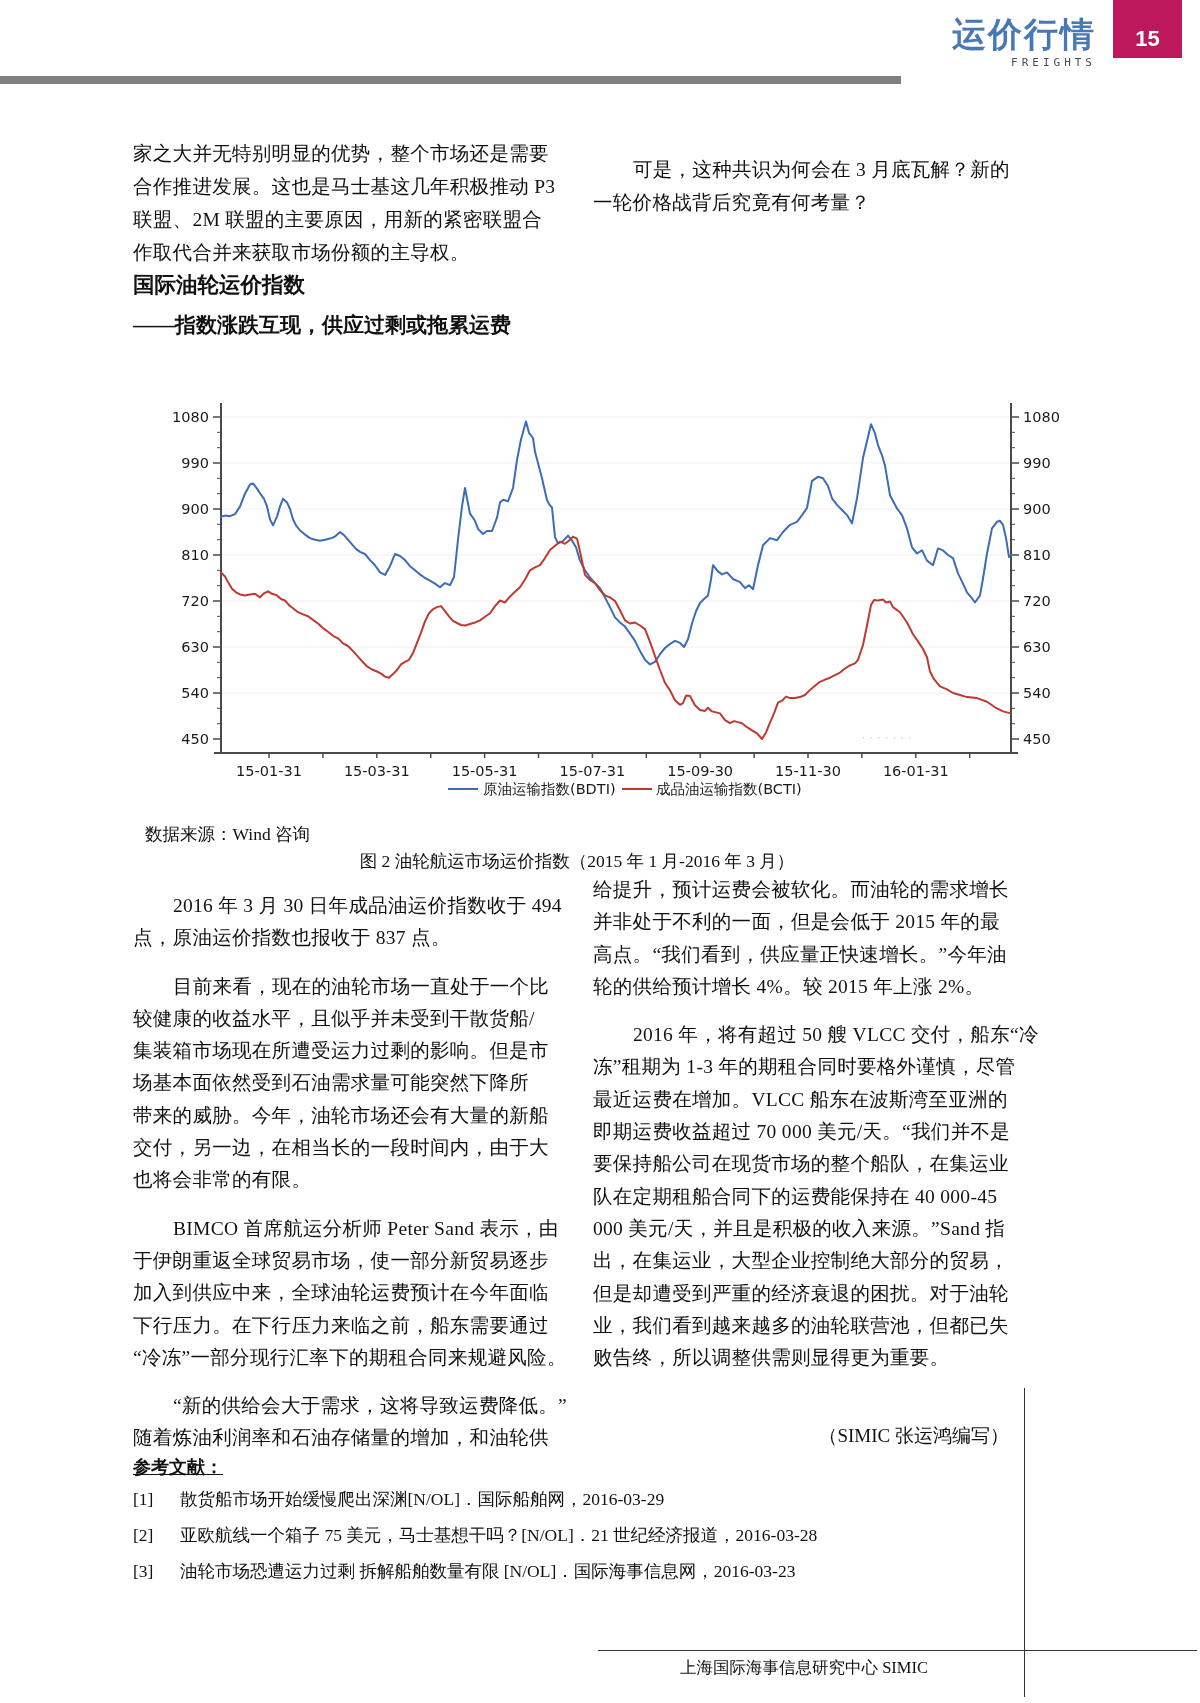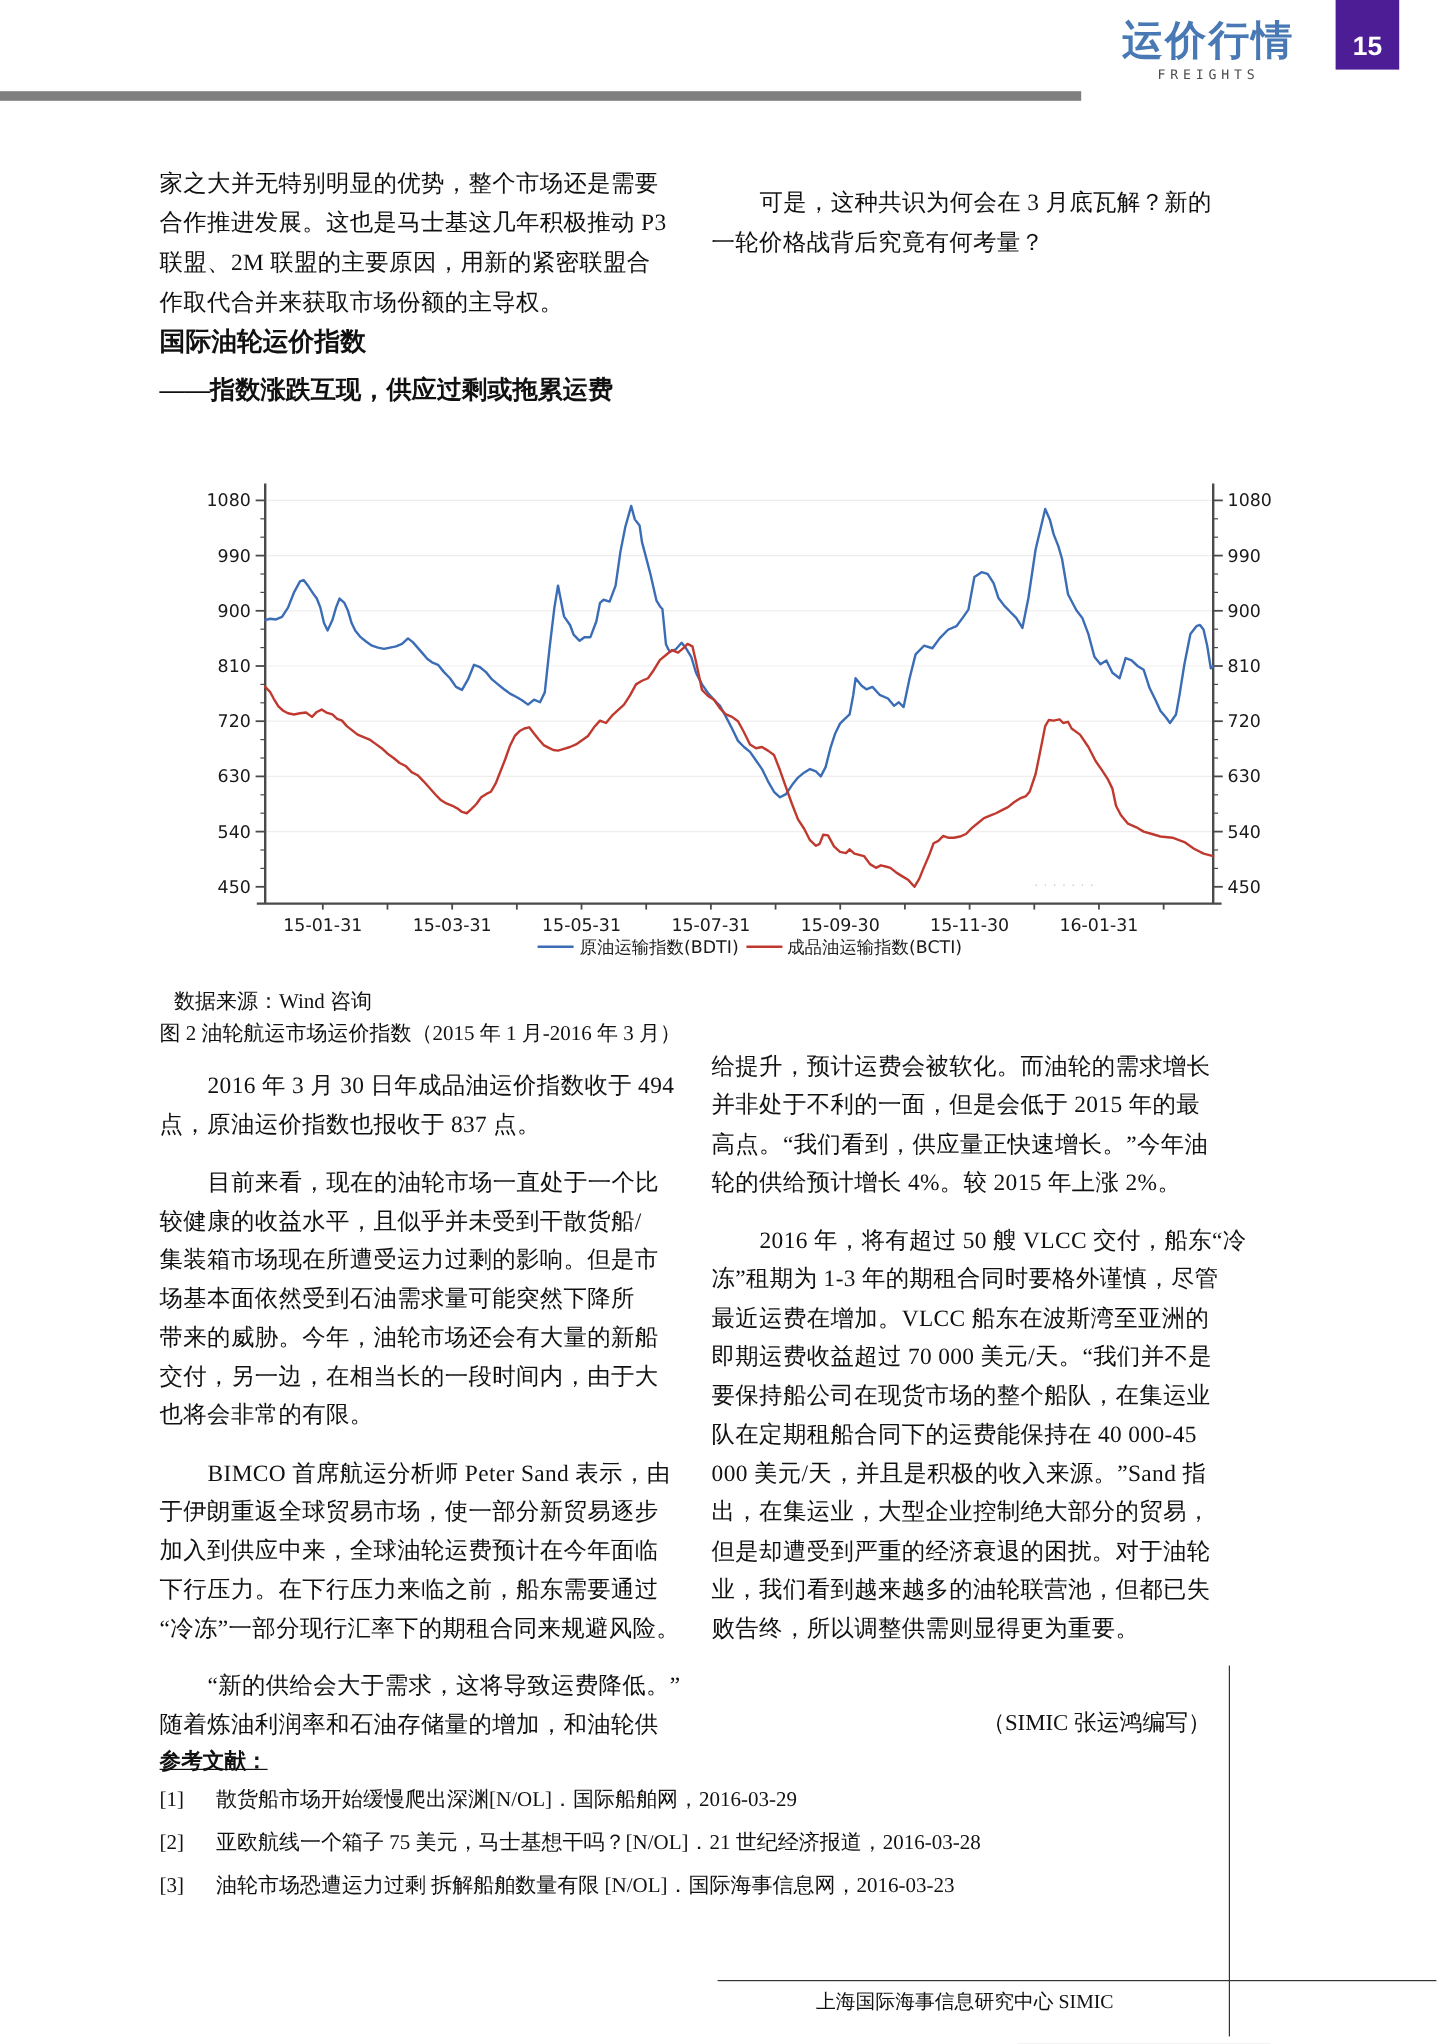--- a/index.html
+++ b/index.html
@@ -1,42 +1,42 @@
 <!DOCTYPE html>
 <html><head>
 <meta charset="utf-8">
 <style>
   html,body{margin:0;padding:0;background:#e8e8e8;}
   #page{position:relative;width:1200px;height:1703px;background:#ffffff;margin:0 auto;
         font-family:"Liberation Serif","DejaVu Serif",serif;color:#111;overflow:hidden;}
   
   .hdr-rule{position:absolute;left:0;top:76px;width:901px;height:8px;background:#7f7f7f;}
-  .hdr-block{position:absolute;left:918px;top:14px;width:178px;text-align:center;}
+  .hdr-block{position:absolute;left:918px;top:14px;width:178px;text-align:right;}
   .hdr-title{font-family:"Liberation Sans","DejaVu Sans",sans-serif;font-weight:bold;
              font-size:34px;line-height:40px;color:#4879b4;letter-spacing:2px;white-space:nowrap;}
   .hdr-sub{font-family:"DejaVu Sans Mono","Liberation Mono",monospace;font-size:11px;
            letter-spacing:4px;color:#4d4d4d;margin-top:2px;}
-  .page-badge{position:absolute;left:1113px;top:0;width:53px;height:58px;background:#4c1d95;
+  .page-badge{position:absolute;left:1113px;top:0;width:69px;height:58px;background:#be185d;
               color:#fff;font-family:"Liberation Sans",sans-serif;font-weight:bold;font-size:22px;
               display:flex;align-items:flex-end;justify-content:center;padding-bottom:6px;box-sizing:border-box;}
   
   .col{position:absolute;width:430px;font-size:19.5px;letter-spacing:0.3px;}
   .bline{height:32.3px;line-height:32.3px;white-space:nowrap;overflow:visible;}
   .iline{height:33px;line-height:33px;white-space:nowrap;}
   .ind{text-indent:2.05em;margin-top:16px;}
   #intro-left{left:133px;top:137px;}
   #intro-right{left:593px;top:137px;}
   #body-left{left:133px;top:874px;}
   #body-right{left:593px;top:874px;}
   .sec-head{position:absolute;left:133px;top:270px;font-size:21.5px;font-weight:bold;white-space:nowrap;}
   .sec-subhead{position:absolute;left:133px;top:311px;width:784px;text-align:left;
                font-size:21px;font-weight:bold;white-space:nowrap;}
   #chart{position:absolute;left:0;top:0;width:1200px;height:1703px;pointer-events:none;}
   .source{position:absolute;left:145px;top:822px;font-size:17.5px;white-space:nowrap;}
-  .caption{position:absolute;left:133px;top:849px;width:888px;font-size:17.5px;white-space:nowrap;}
+  .caption{position:absolute;left:133px;top:849px;width:888px;text-align:center;font-size:17.5px;white-space:nowrap;}
   .byline{position:absolute;left:593px;top:1423px;width:416px;text-align:right;font-size:19px;white-space:nowrap;}
   .ref-head{position:absolute;left:133px;top:1455px;font-size:18px;font-weight:bold;white-space:nowrap;text-decoration:underline;}
   .ref-row{position:absolute;left:133px;font-size:17.5px;white-space:nowrap;}
   .ref-num{display:inline-block;width:47px;}
   .footer-hline{position:absolute;left:598px;top:1650px;width:599px;height:0;border-top:1.6px solid #333;}
   .footer-vline{position:absolute;left:1024px;top:1388px;width:0;height:309px;border-left:1.6px solid #333;}
   .footer-text{position:absolute;left:600px;top:1657px;width:408px;text-align:center;
                font-size:16.5px;white-space:nowrap;}
 </style>
 </head>

